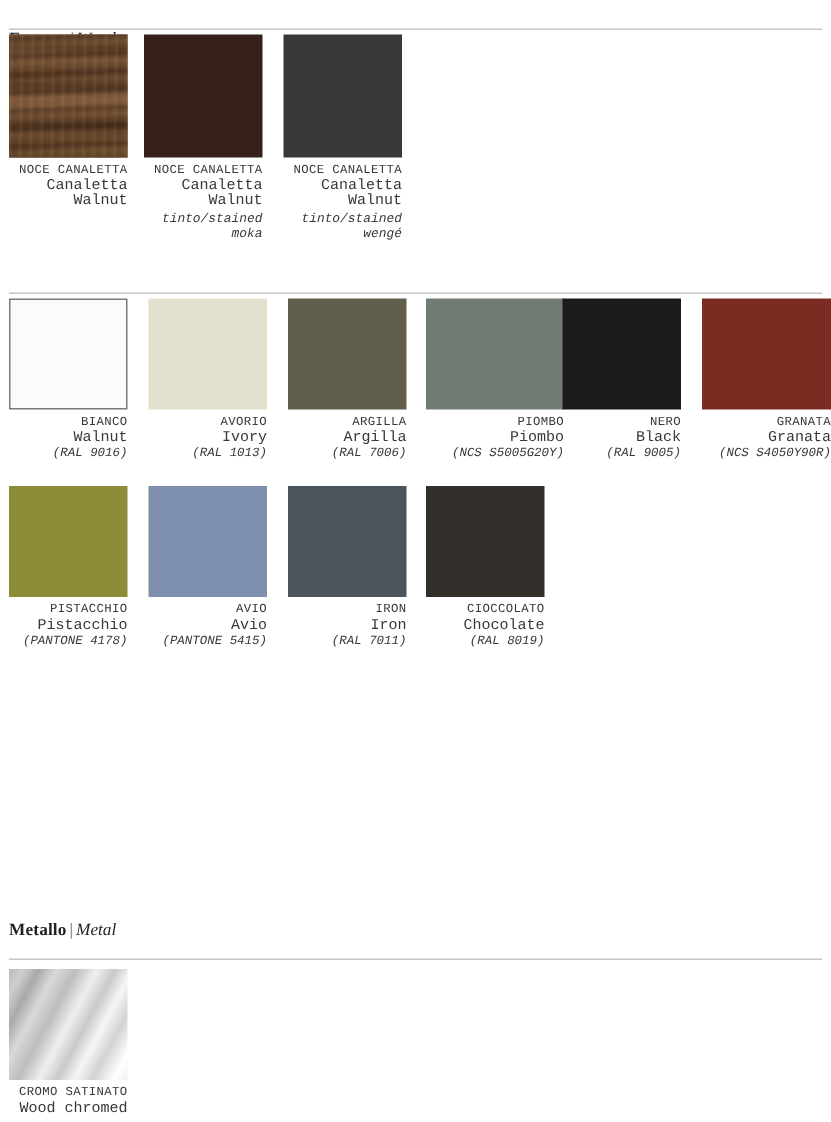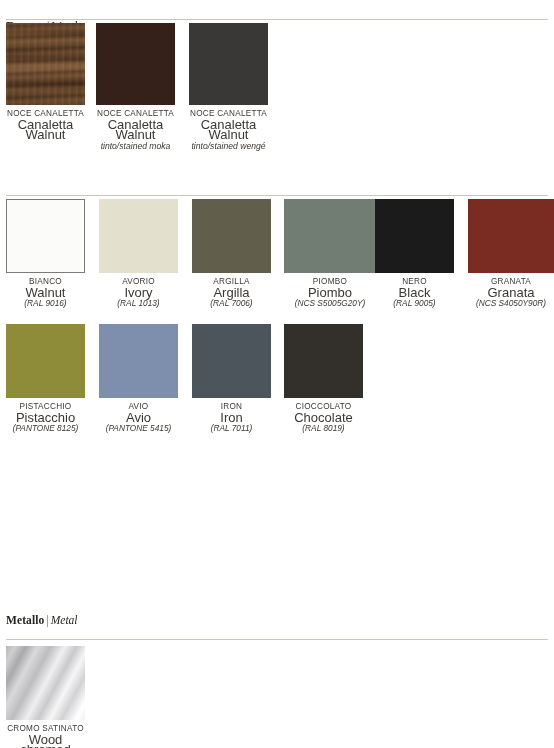--- a/index.html
+++ b/index.html
@@ -67,37 +67,37 @@
   }
   .chip {
     width: 100%;
     display: block;
   }
   .chip.bordered {
     box-sizing: border-box;
     border: 1px solid #7d7a75;
   }
   .caption {
-    text-align: center;
+    text-align: right;
     margin-top: 4px;
     font-size: 8.5px;
     line-height: 10.5px;
     color: #3b3733;
-    font-family: Liberation Sans, sans-serif;
+    font-family: Liberation Mono, monospace;
   }
   .cap-it {
     display: block;
     letter-spacing: 0.25px;
     font-variant: small-caps;
     text-transform: uppercase;
     font-size: 8.2px;
   }
   .cap-en {
     display: block;
-    font-size: 13px;
+    font-size: 10px;
   }
   .cap-code {
     display: block;
     font-style: italic;
     font-size: 8.3px;
   }
   .cap-note {
     display: block;
     font-style: italic;
     font-size: 8.6px;
@@ -244,21 +244,21 @@
 
   </div>
 
   <div class="swatch-row" style="top:324px; height:115px;">
 
     <div class="swatch" style="left:6px; width:79px;">
       <div class="chip" style="height:74px; background:#8e8b39;"></div>
       <div class="caption">
         <span class="cap-it">PISTACCHIO</span>
         <span class="cap-en">Pistacchio</span>
-        <span class="cap-code">(PANTONE 8125)</span>
+        <span class="cap-code">(PANTONE 4178)</span>
       </div>
     </div>
 
     <div class="swatch" style="left:99px; width:79px;">
       <div class="chip" style="height:74px; background:#7e8fae;"></div>
       <div class="caption">
         <span class="cap-it">AVIO</span>
         <span class="cap-en">Avio</span>
         <span class="cap-code">(PANTONE 5415)</span>
       </div>

